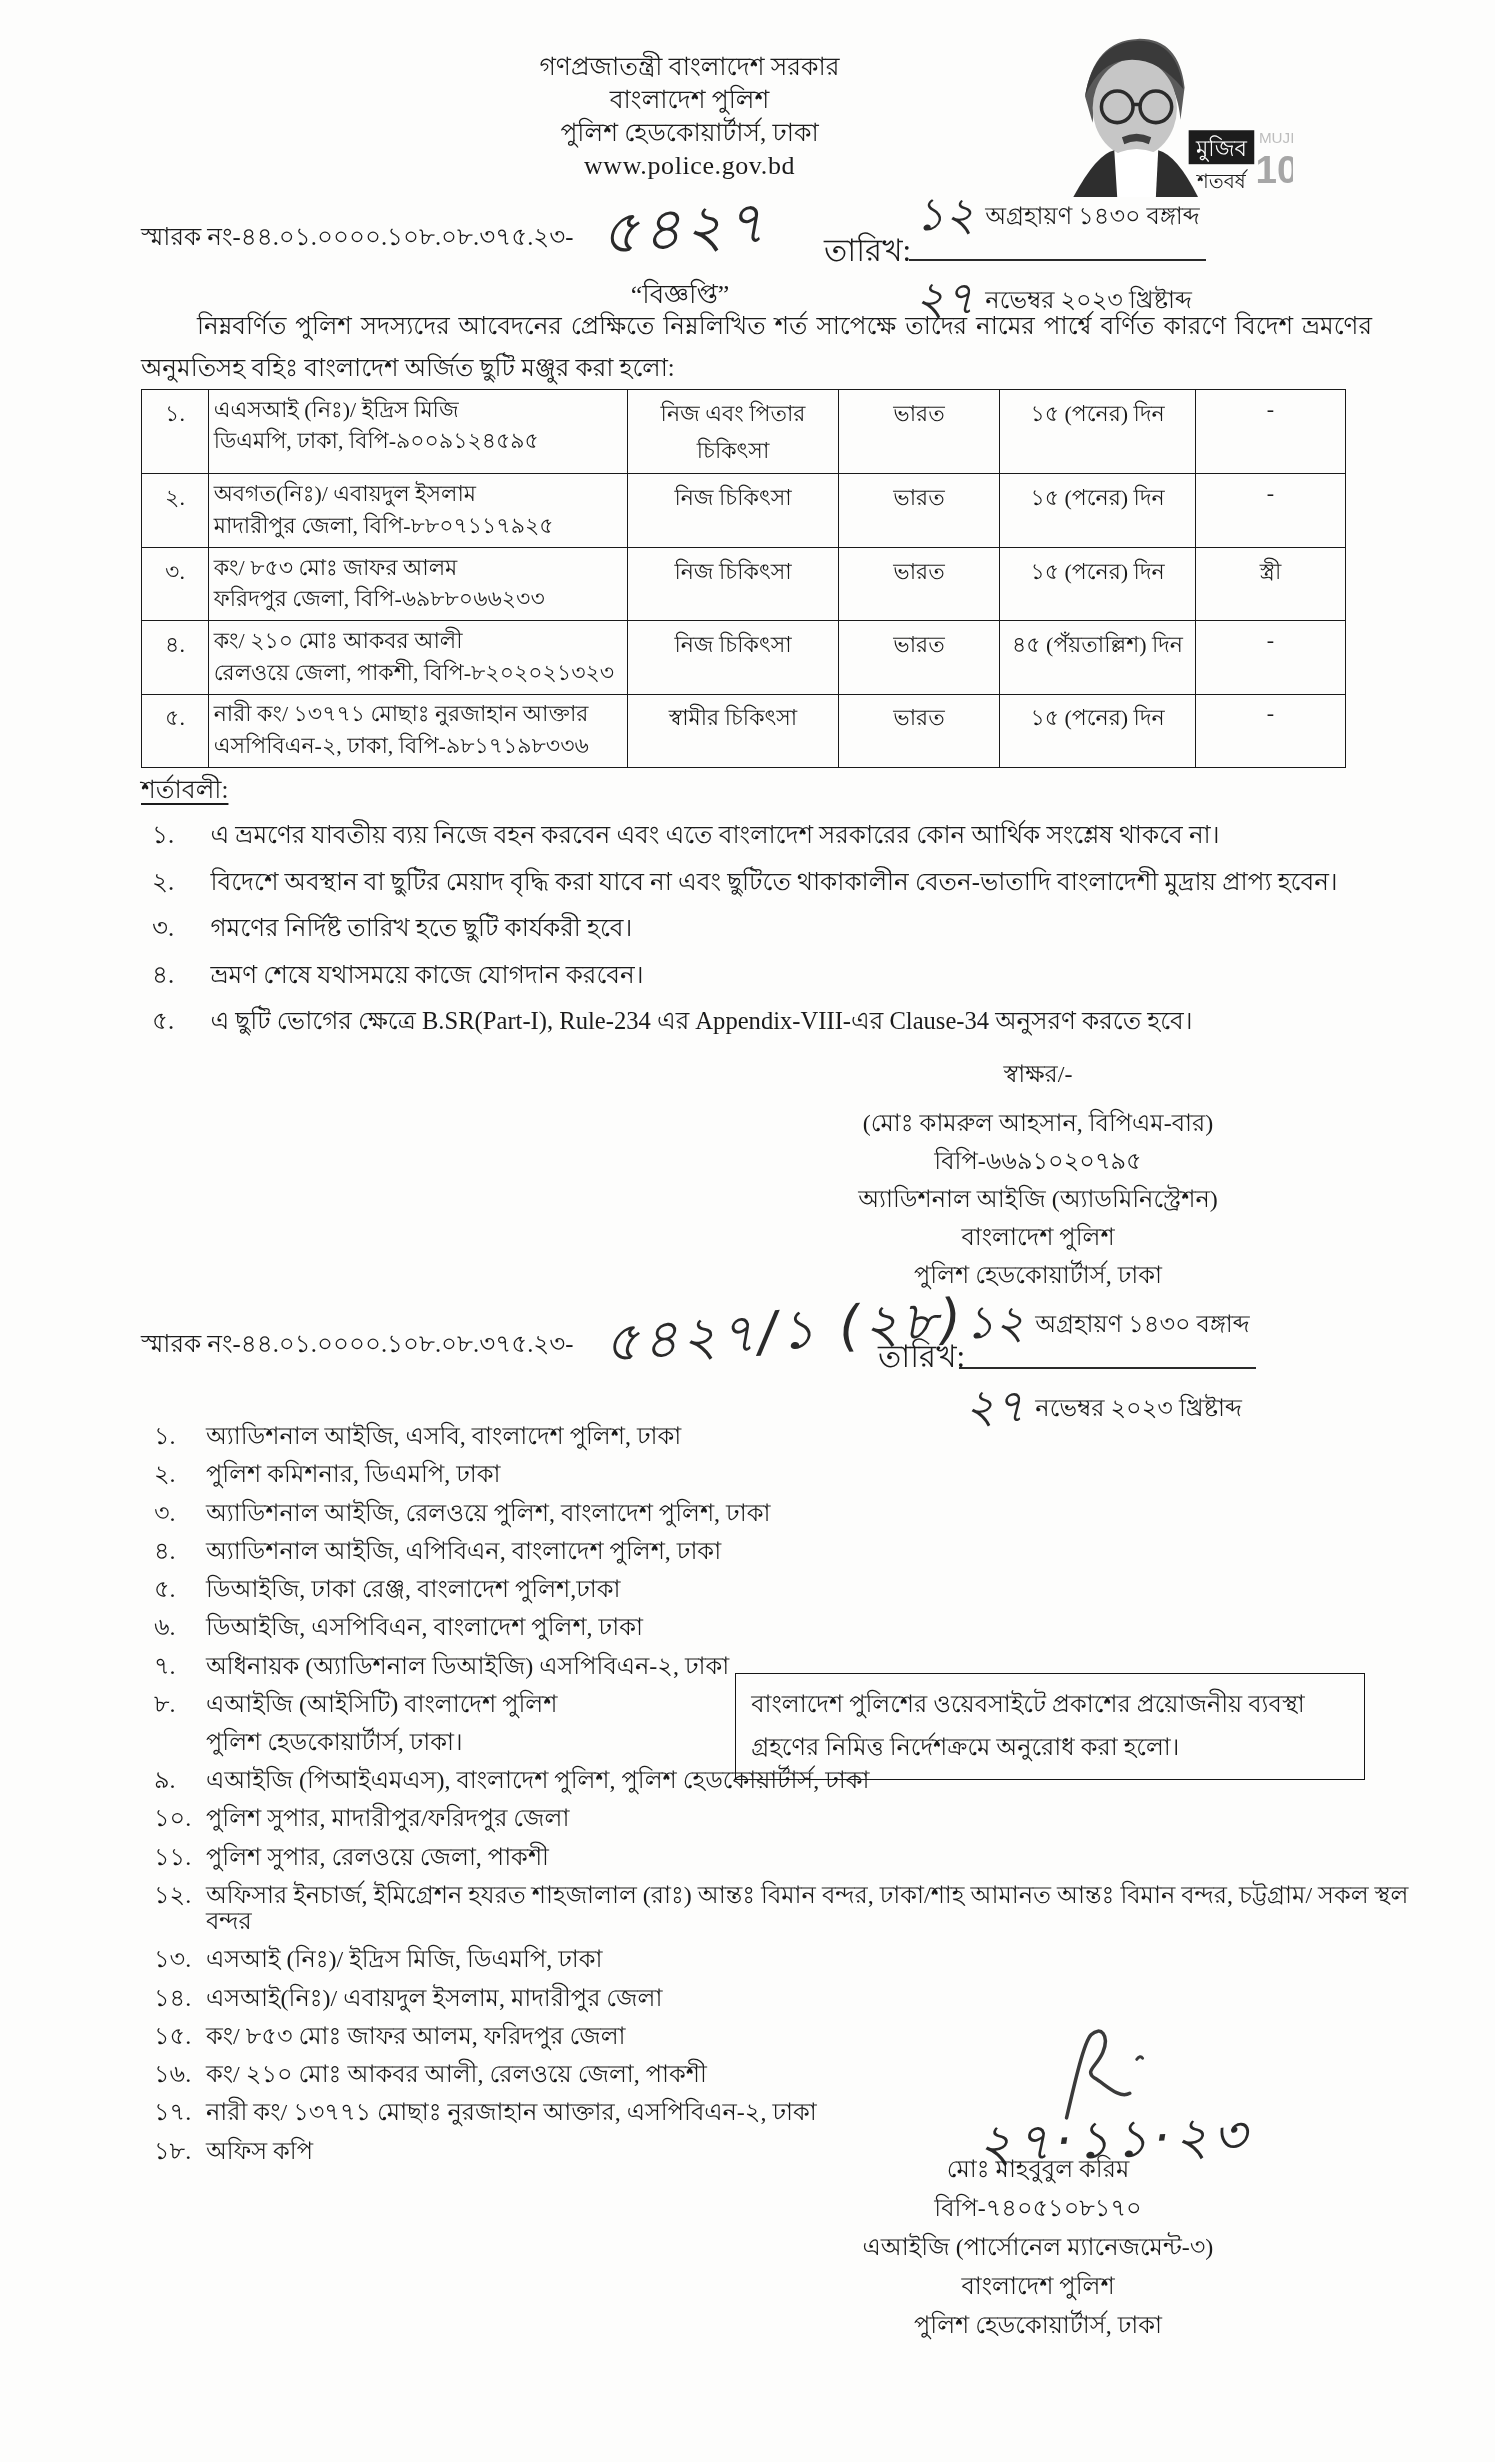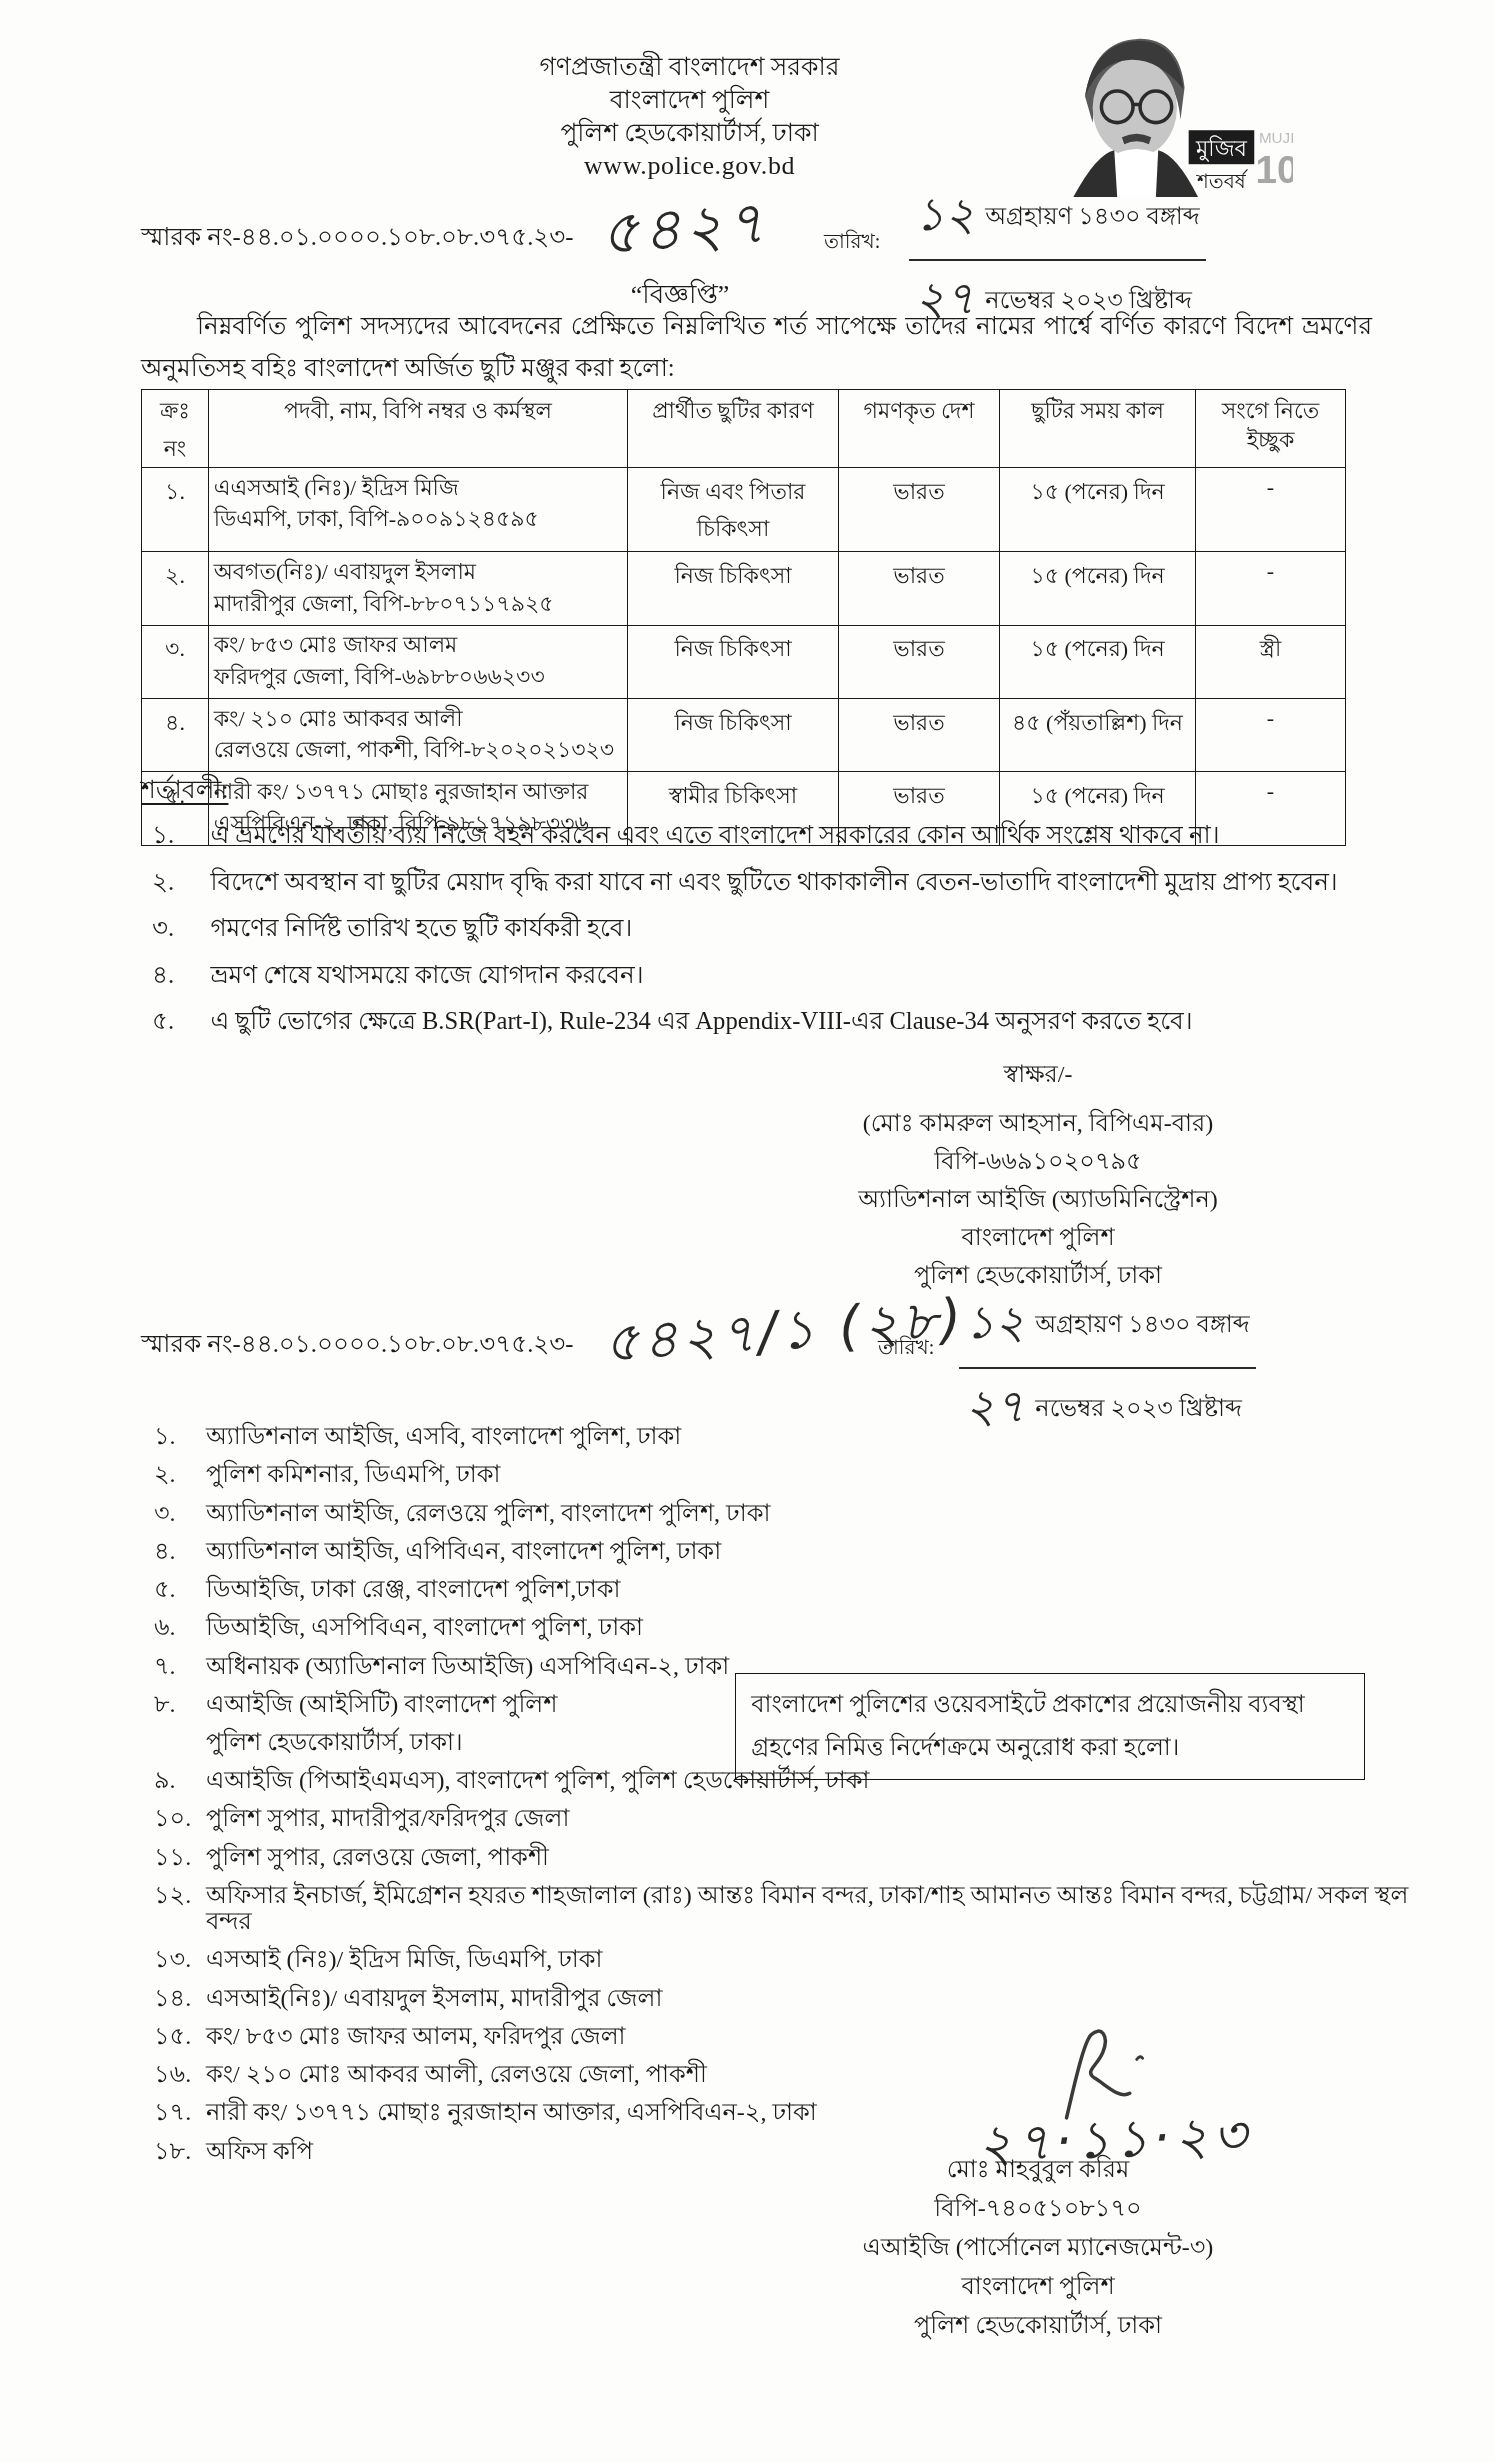--- a/index.html
+++ b/index.html
@@ -14,21 +14,21 @@
   .abs{position:absolute;}
   
   .header-block{left:496px;top:50px;width:387px;text-align:center;font-size:25px;line-height:33px;}
   .header-block .site{font-size:26px;letter-spacing:0.6px;}
   
   .logo{left:1041px;top:26px;width:252px;height:171px;}
   
   .memo-label{font-size:24.6px;white-space:nowrap;}
   .hand{font-family:"DejaVu Sans",sans-serif;font-style:italic;color:#2a2a2a;}
   .hand-big{font-size:59px;transform:rotate(-4deg);letter-spacing:3.5px;white-space:nowrap;}
-  .date-label{font-size:20px;}
+  .date-label{font-size:31px;}
   .date-frac{text-align:left;white-space:nowrap;}
   .date-frac .num{border-bottom:2.3px solid #2a2a2a;padding:0 5.9px 3.5px 5.9px;}
   .date-frac .den{padding:2.3px 5.9px 0 5.9px;}
   .date-frac .hand-day{font-size:46px;font-family:"DejaVu Sans",sans-serif;font-style:italic;margin-right:10.6px;vertical-align:-5.9px;}
   .date-frac .ptxt{font-size:24px;}
   
   .notice-title{left:0;top:274px;width:1360px;text-align:center;font-size:26px;}
   .intro{left:141px;top:305px;width:1231px;font-size:24.6px;line-height:42px;text-align:justify;text-indent:56px;}
   
   table.leave{border-collapse:collapse;table-layout:fixed;width:1205px;}
@@ -114,31 +114,20 @@
     <table class="leave">
       <colgroup>
         <col style="width:67px">
           <col style="width:419px">
           <col style="width:211px">
         <col style="width:161px">
           <col style="width:196px">
           <col style="width:150px">
       </colgroup>
       <tbody>
-          <tr class="hdr">
-        <th>
-          <span class="two-line">ক্রঃ</span>
-          <span class="two-line gap-top">নং</span>
-        </th>
-        <th>পদবী, নাম, বিপি নম্বর ও কর্মস্থল</th>
-        <th>প্রার্থীত ছুটির কারণ</th>
-        <th>গমণকৃত দেশ</th>
-        <th>ছুটির সময় কাল</th>
-        <th>সংগে নিতে ইচ্ছুক</th>
-      </tr>
       <tr class="body-row">
         <td class="c-sl">১.</td>
         <td class="c-name">
           <span class="nl">এএসআই (নিঃ)/ ইদ্রিস মিজি</span>
           <span class="nl">ডিএমপি, ঢাকা, বিপি-৯০০৯১২৪৫৯৫</span>
         </td>
         <td class="c-center">নিজ এবং পিতার চিকিৎসা</td>
         <td class="c-center">ভারত</td>
         <td class="c-center">১৫ (পনের) দিন</td>
         <td class="c-center">-</td>

